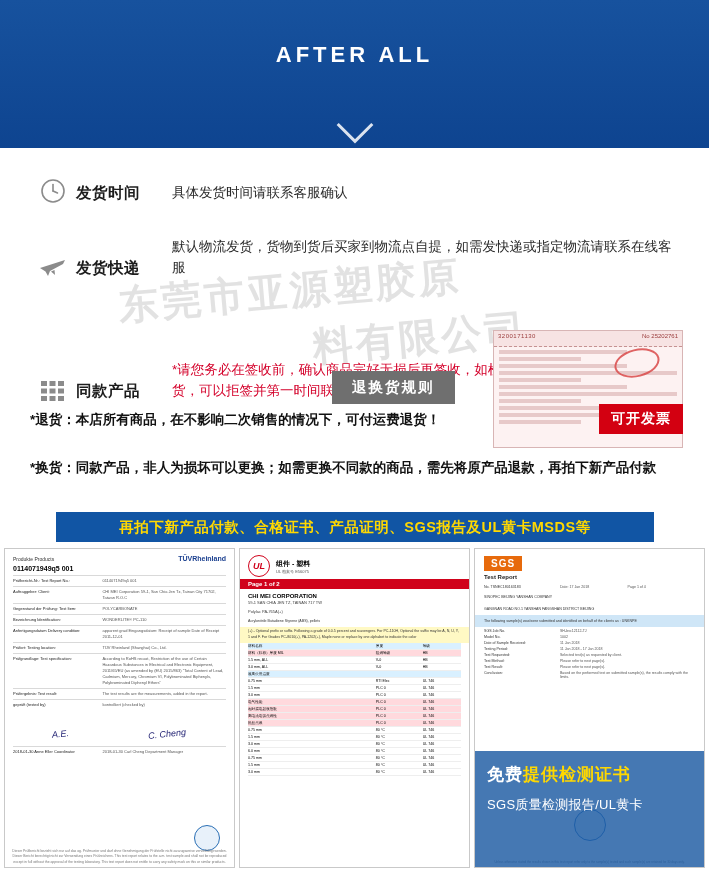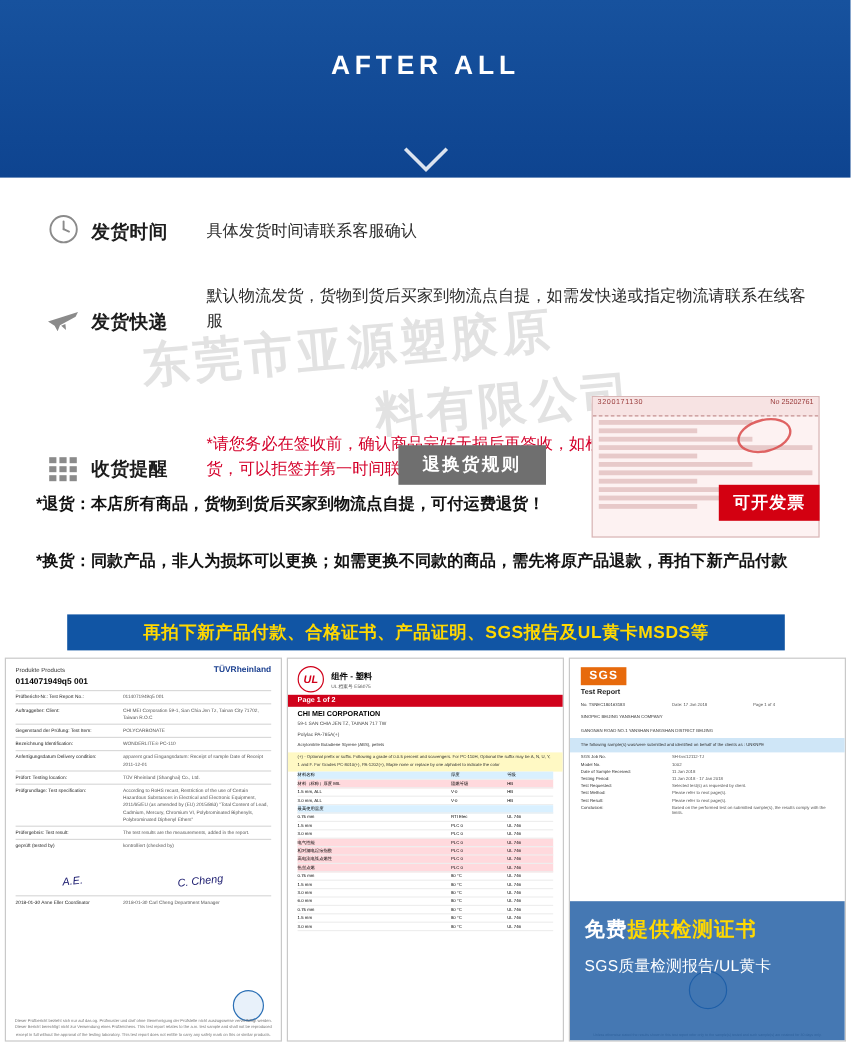--- a/index.html
+++ b/index.html
@@ -371,21 +371,21 @@
               <rect x="18" y="1" width="6" height="5"></rect>
             <rect x="1" y="8.5" width="6" height="5"></rect>
               <rect x="9.5" y="8.5" width="6" height="5"></rect>
               <rect x="18" y="8.5" width="6" height="5"></rect>
             <rect x="1" y="16" width="6" height="5"></rect>
               <rect x="9.5" y="16" width="6" height="5"></rect>
               <rect x="18" y="16" width="6" height="5"></rect>
           </g>
         </svg>
       </div>
-      <div class="info-label">收货提醒</div>
+      <div class="info-label">同款产品</div>
       <div class="info-text red">*请您务必在签收前，确认商品完好无损后再签收，如检验商品过程中发现缺货、少货，可以拒签并第一时间联系我们。</div>
     </div>
 
   </div>
 
   <div class="receipt">
     <div class="rtop">
       <div class="rcode">3200171130</div>
       <div class="rcode2">No 25202761</div>
     </div>
@@ -402,21 +402,21 @@
       <div class="line"></div>
       <div class="line s"></div>
     </div>
     <div class="stamp"></div>
   </div>
   <div class="invoice-badge">可开发票</div>
 
   <div class="rule-tag">退换货规则</div>
 
   <div class="policy">
-    <p>*退货：本店所有商品，货物到货后买家到物流点自提，可付运费退货！</p>
+    <p>*退货：本店所有商品，在不影响二次销售的情况下，可付运费退货！</p>
     <p>*换货：同款产品，非人为损坏可以更换；如需更换不同款的商品，需先将原产品退款，再拍下新产品付款</p>
   </div>
 
   <div class="blue-bar">再拍下新产品付款、合格证书、产品证明、SGS报告及UL黄卡MSDS等</div>
 
   <div class="certs">
 
     <div class="cert">
       <div class="c1-head">
         <div class="c1-title">Produkte

